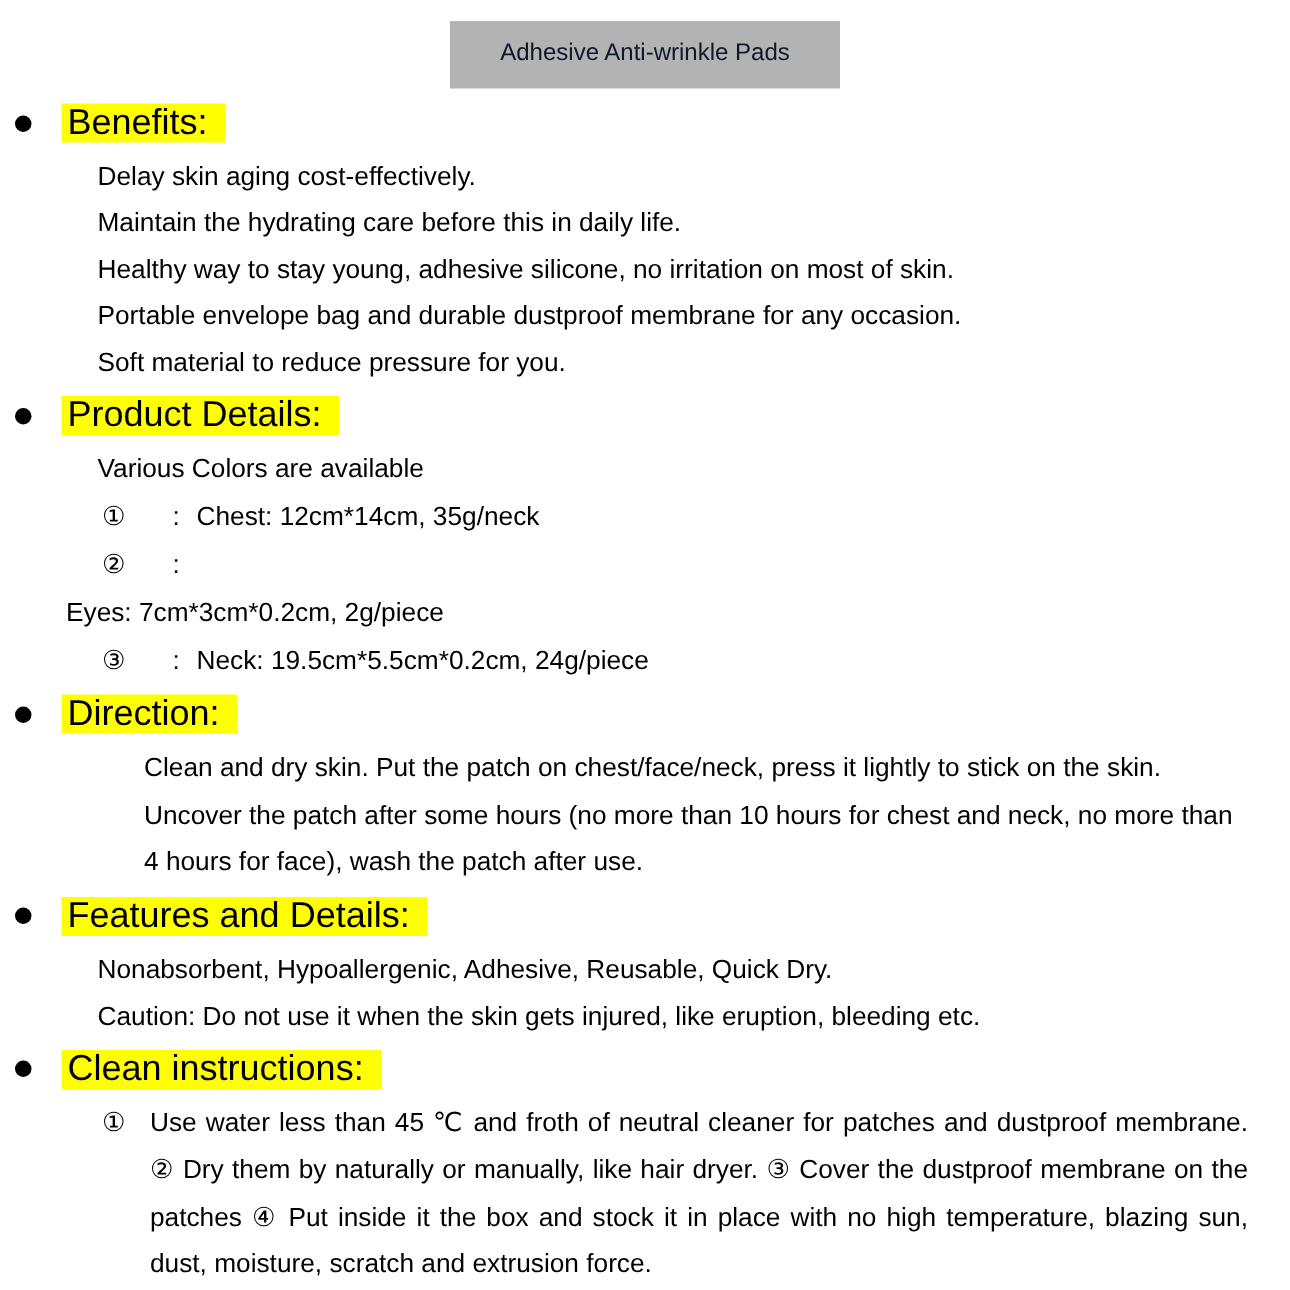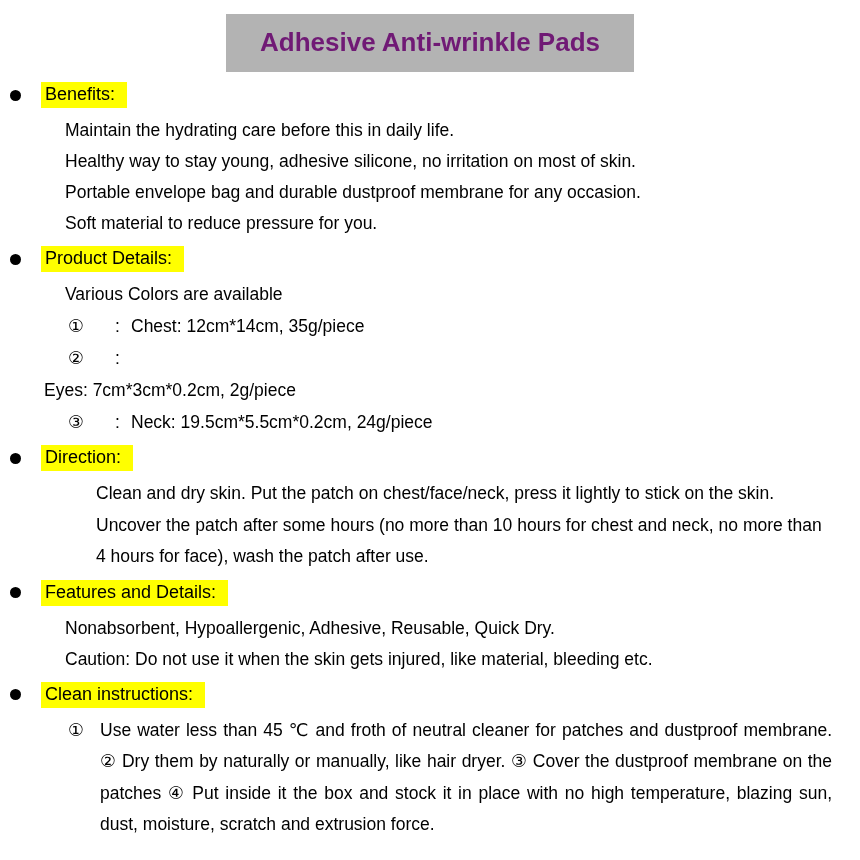--- a/index.html
+++ b/index.html
@@ -11,44 +11,43 @@
     font-family: "Liberation Sans", "DejaVu Sans", sans-serif;
     color: #000000;
     font-size: 17.5px;
   }
   .page { padding-top: 14px; }
 
   .title-wrap { text-align: center; margin-bottom: 10px; }
   .title-box {
     display: inline-block;
     background: #b3b3b3;
-    color: #701a75;
-    font-size: 26px;
+    color: #0f172a;
+    font-size: 16px;
     padding: 13px 34px 14px 34px;
-    font-weight: bold;
   }
 
   .section-heading {
     display: flex;
     align-items: center;
     margin: 7px 0 7px 0;
     height: 26px;
   }
   .bullet {
     width: 11px;
     height: 11px;
     border-radius: 50%;
     background: #000;
     flex: 0 0 auto;
     margin-left: 10px;
     margin-right: 20px;
   }
   .highlight {
     background: #ffff00;
-    font-size: 18px;
+    font-size: 24px;
     padding: 2px 12px 3px 4px;
     line-height: 21px;
   }
 
   .body-line {
     padding-left: 65px;
     padding-right: 20px;
     line-height: 31px;
   }
 
@@ -82,35 +81,36 @@
 <div class="page">
 
   <div class="title-wrap">
     <div class="title-box">Adhesive Anti-wrinkle Pads</div>
   </div>
 
   <div class="section-heading">
     <span class="bullet"></span>
     <span class="highlight">Benefits:</span>
   </div>
+  <div class="body-line">Delay skin aging cost-effectively.</div>
   <div class="body-line">Maintain the hydrating care before this in daily life.</div>
   <div class="body-line">Healthy way to stay young, adhesive silicone, no irritation on most of skin.</div>
   <div class="body-line">Portable envelope bag and durable dustproof membrane for any occasion.</div>
   <div class="body-line">Soft material to reduce pressure for you.</div>
 
   <div class="section-heading">
     <span class="bullet"></span>
     <span class="highlight">Product Details:</span>
   </div>
   <div class="body-line">Various Colors are available</div>
 
   <div class="pd-item">
     <span class="pd-marker">①</span>
     <span class="pd-colon">:</span>
-    <span class="pd-text">Chest: 12cm*14cm, 35g/piece</span>
+    <span class="pd-text">Chest: 12cm*14cm, 35g/neck</span>
   </div>
   <div class="pd-item">
     <span class="pd-marker">②</span>
     <span class="pd-colon">:</span>
   </div>
   <div class="pd-sub">Eyes: 7cm*3cm*0.2cm, 2g/piece</div>
   <div class="pd-item">
     <span class="pd-marker">③</span>
     <span class="pd-colon">:</span>
     <span class="pd-text">Neck: 19.5cm*5.5cm*0.2cm, 24g/piece</span>
@@ -120,21 +120,21 @@
     <span class="bullet"></span>
     <span class="highlight">Direction:</span>
   </div>
   <div class="paragraph">Clean and dry skin. Put the patch on chest/face/neck, press it lightly to stick on the skin. Uncover the patch after some hours (no more than 10 hours for chest and neck, no more than 4 hours for face), wash the patch after use.</div>
 
   <div class="section-heading">
     <span class="bullet"></span>
     <span class="highlight">Features and Details:</span>
   </div>
   <div class="body-line">Nonabsorbent, Hypoallergenic, Adhesive, Reusable, Quick Dry.</div>
-  <div class="body-line">Caution: Do not use it when the skin gets injured, like material, bleeding etc.</div>
+  <div class="body-line">Caution: Do not use it when the skin gets injured, like eruption, bleeding etc.</div>
 
   <div class="section-heading">
     <span class="bullet"></span>
     <span class="highlight">Clean instructions:</span>
   </div>
   <div class="clean-wrap">
     <span class="clean-marker">①</span>
     <span class="clean-text">Use water less than 45 ℃ and froth of neutral cleaner for patches and dustproof membrane. ② Dry them by naturally or manually, like hair dryer. ③ Cover the dustproof membrane on the patches ④ Put inside it the box and stock it in place with no high temperature, blazing sun, dust, moisture, scratch and extrusion force.</span>
   </div>
 

